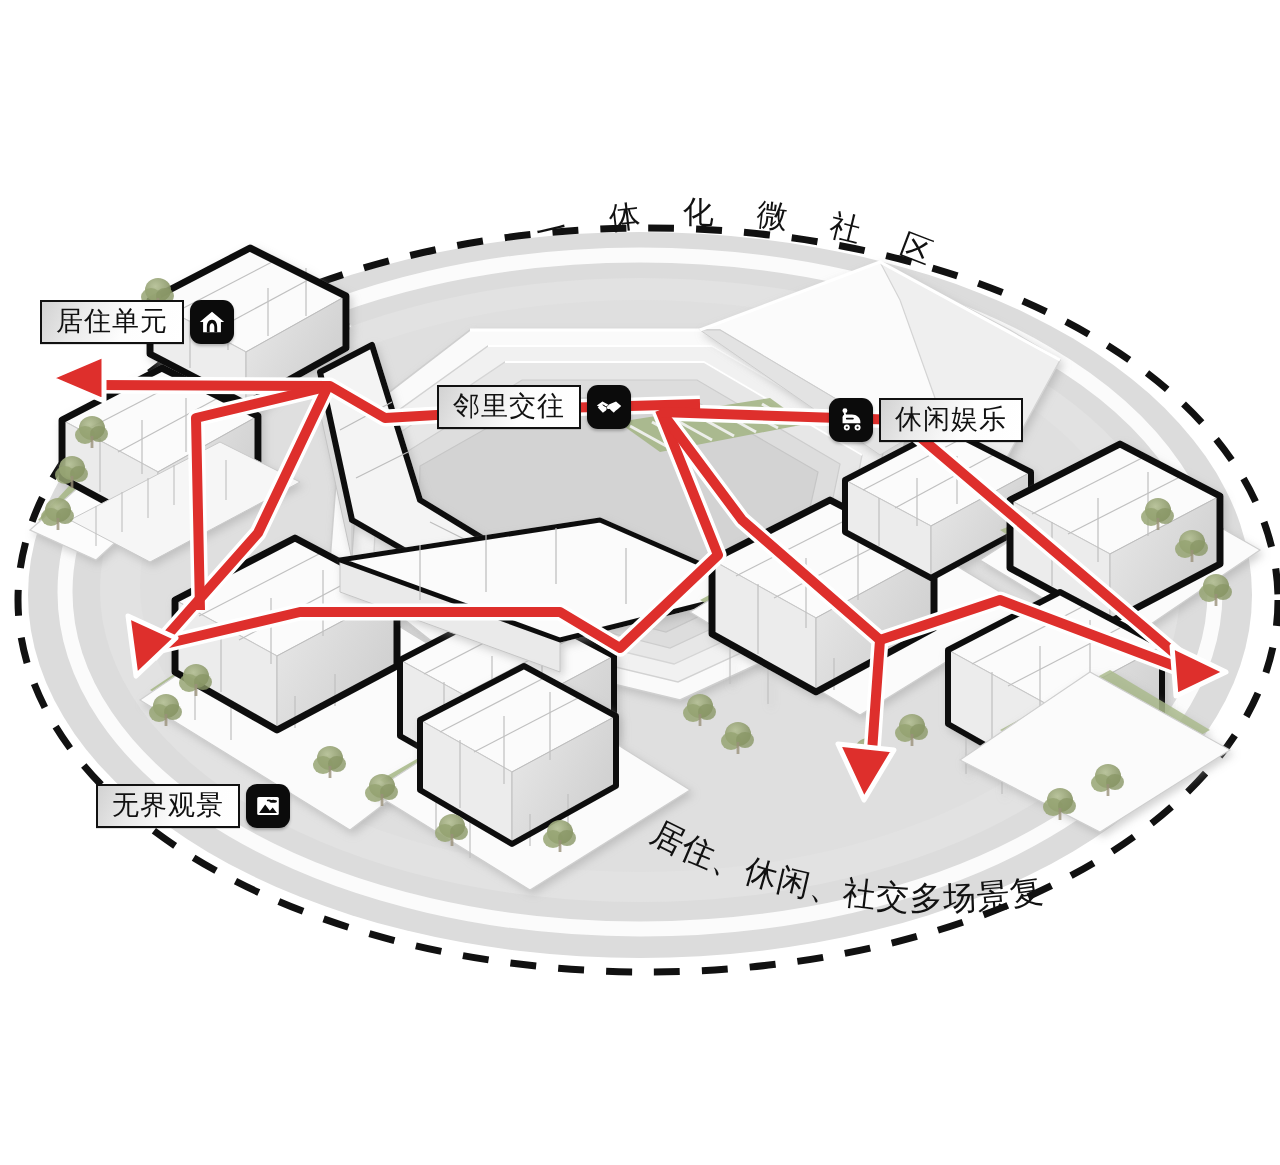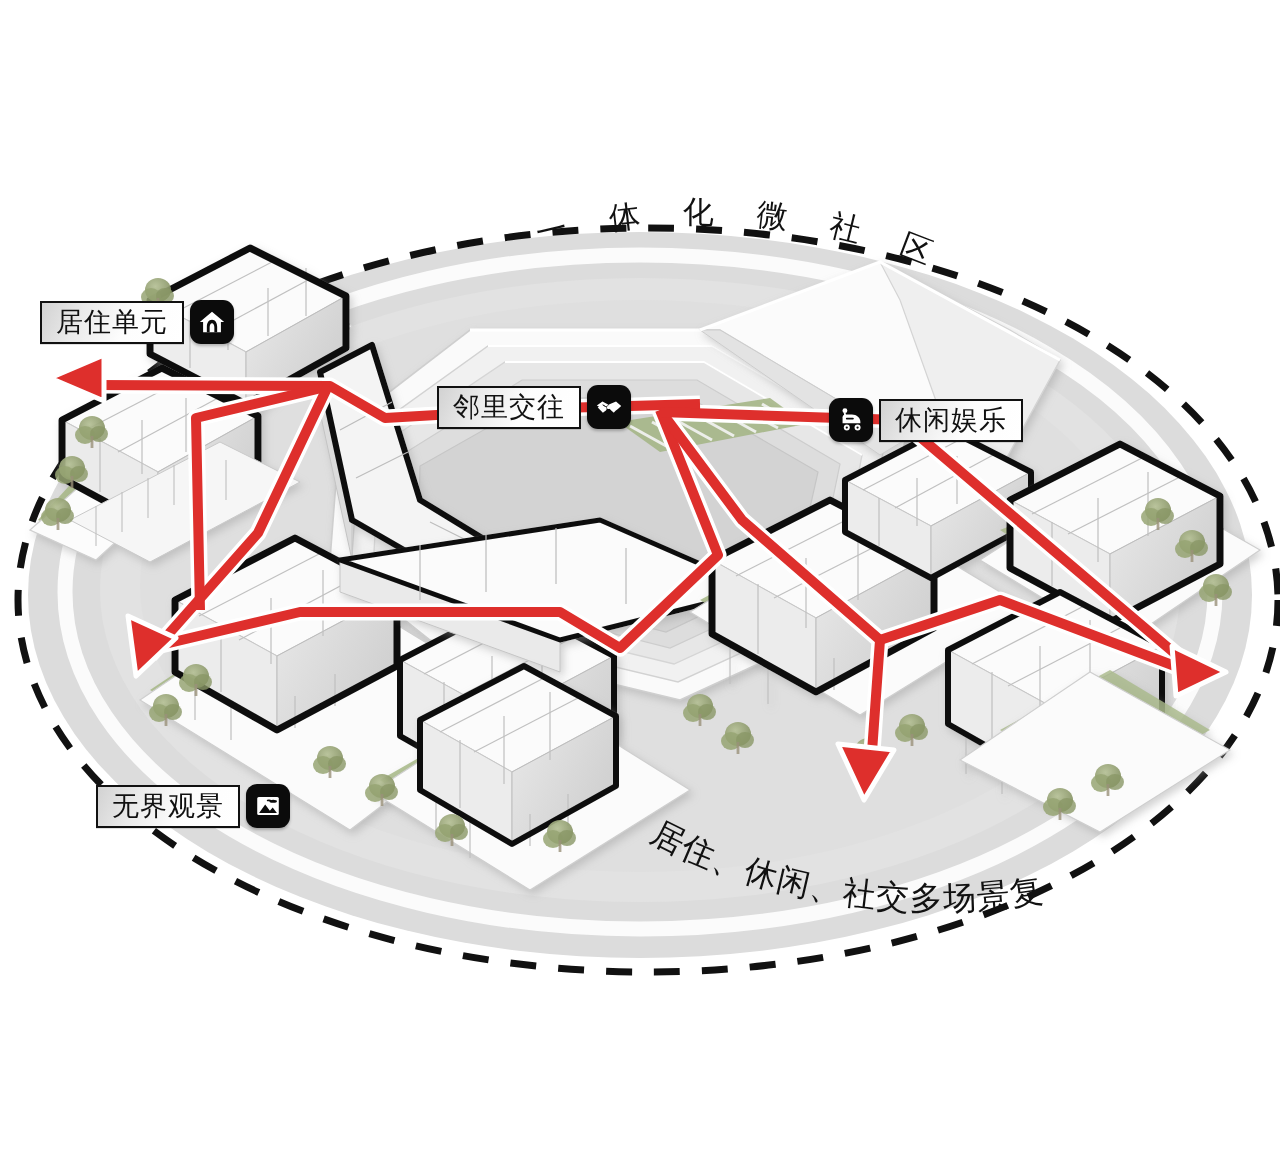--- a/index.html
+++ b/index.html
@@ -5,21 +5,21 @@
   html,body{margin:0;padding:0;background:#ffffff;}
   body{
     width:1280px;height:1165px;overflow:hidden;position:relative;
     font-family:"Liberation Sans","DejaVu Sans",sans-serif;
   }
   #stage{position:absolute;left:0;top:0;width:1280px;height:1165px;}
   svg#scene{position:absolute;left:0;top:0;width:1280px;height:1165px;display:block;}
 
   
   .chip{
-    position:absolute;display:flex;align-items:flex-end;gap:6px;
+    position:absolute;display:flex;align-items:center;gap:6px;
     z-index:40;pointer-events:auto;
   }
   .chip .box{
     border:2px solid #111;
     background:linear-gradient(115deg,#d2d2d2 0%,#eaeaea 28%,#fdfdfd 60%,#ffffff 100%);
     padding:4px 14px 6px 14px;
     font-size:27px;line-height:1.08;color:#111;letter-spacing:1px;
     white-space:nowrap;
     font-family:"DejaVu Sans","Liberation Sans",sans-serif;
     box-shadow:0 1px 0 rgba(0,0,0,.12);

